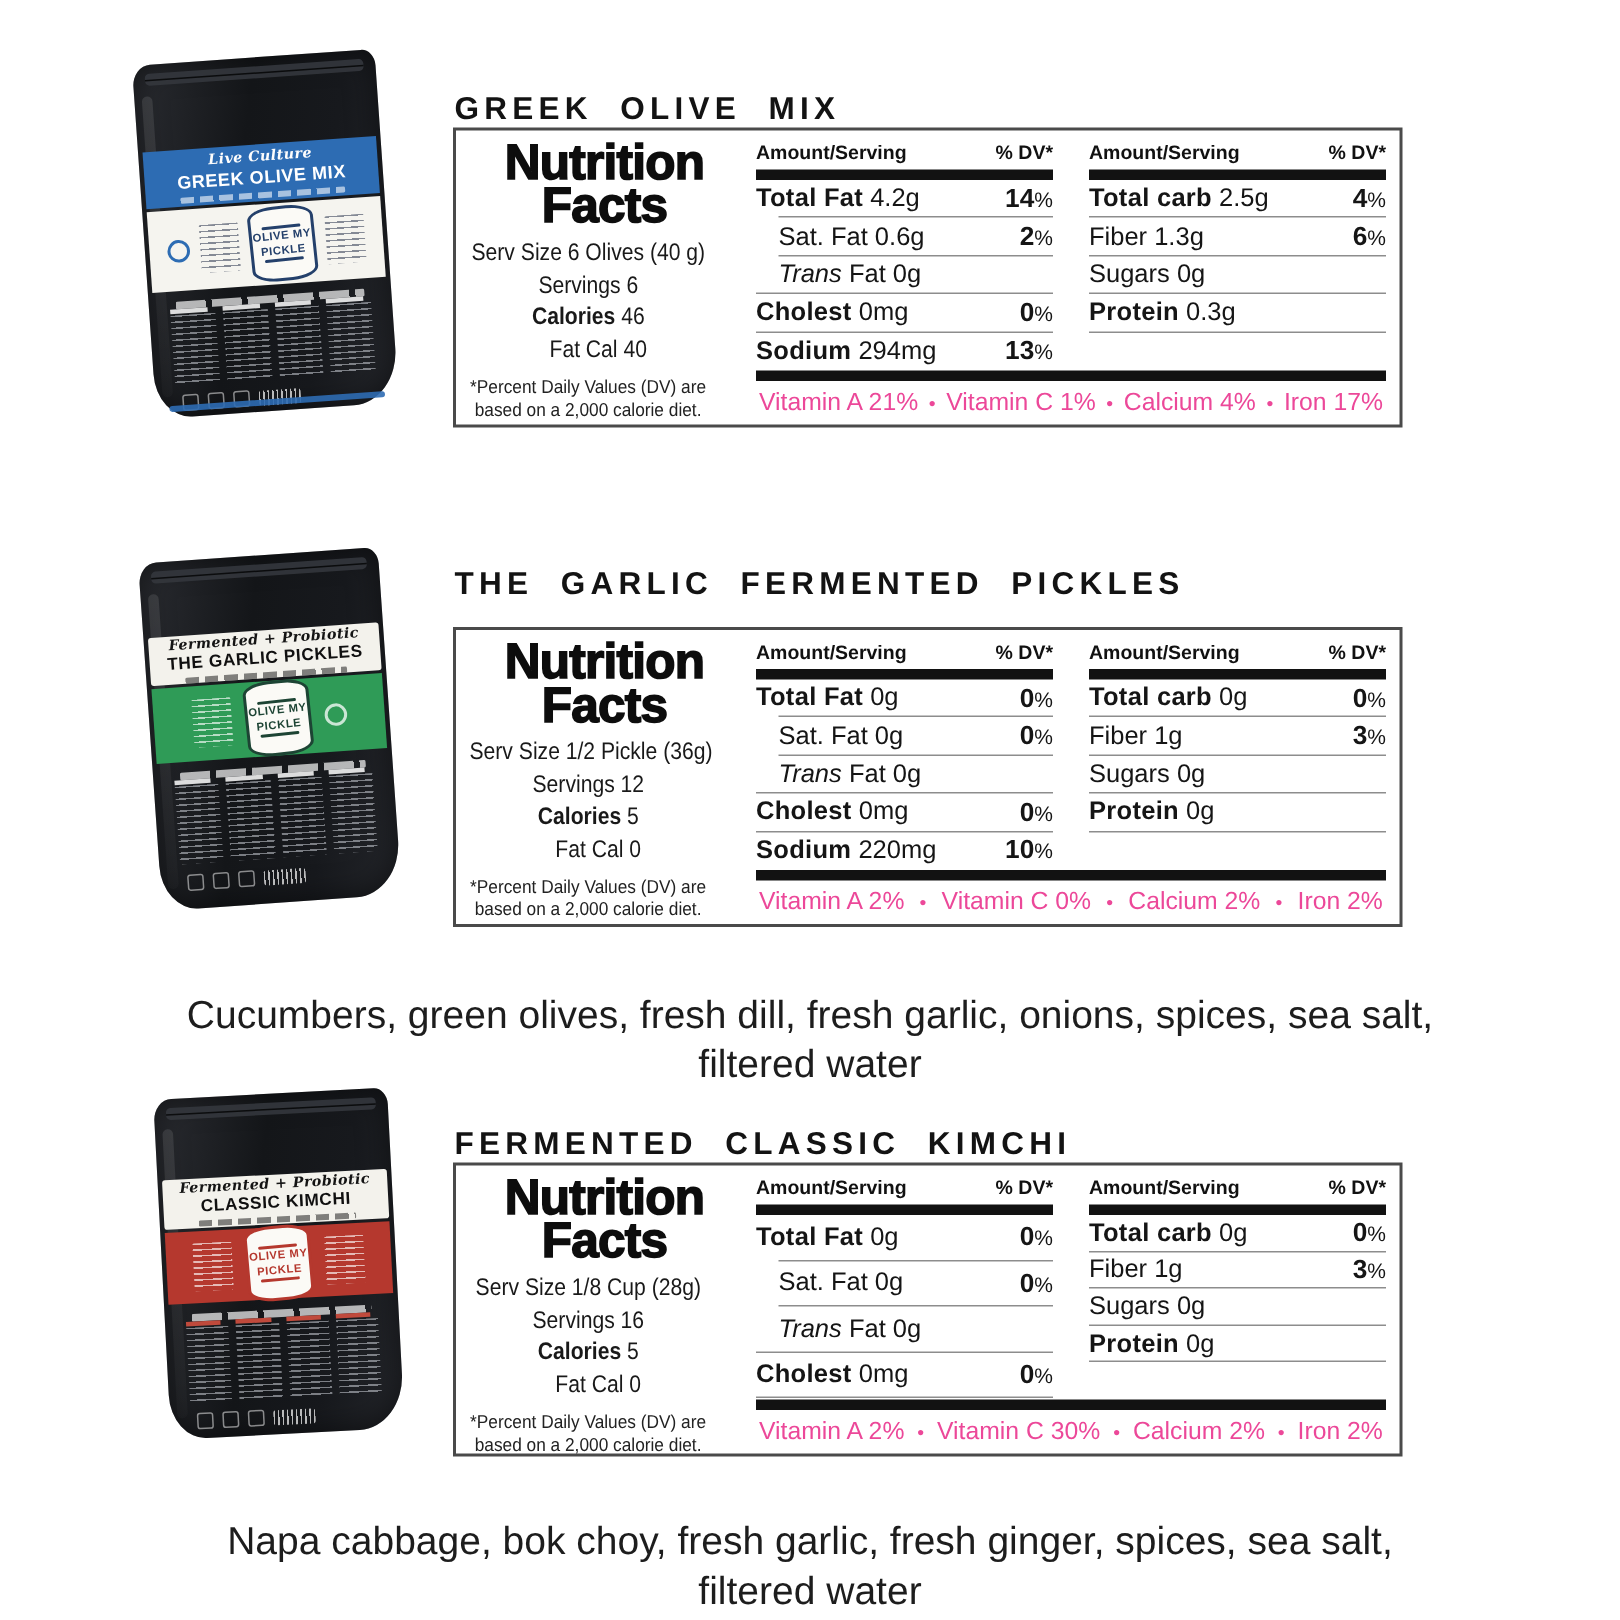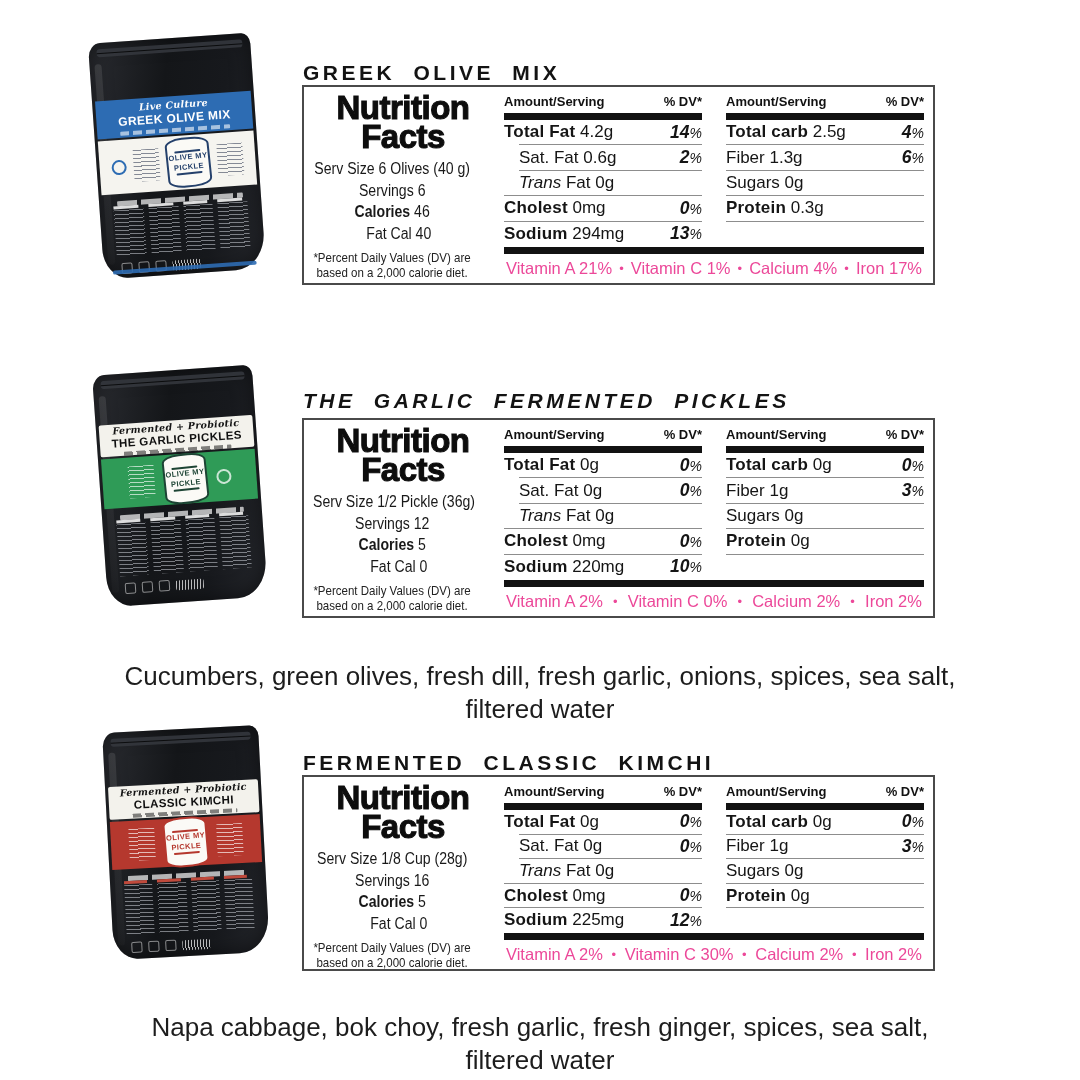--- a/index.html
+++ b/index.html
@@ -29,21 +29,21 @@
   .nf-cols{display:flex;gap:24px;flex:1;}
   .nf-col{flex:1;display:flex;flex-direction:column;}
   .nf-colhead{display:flex;justify-content:space-between;align-items:flex-end;
               font-size:13px;font-weight:bold;padding:3px 0 4px;color:#111;}
   .nf-bar{height:7px;background:#121212;flex:none;}
   .nf-row{flex:1;display:flex;justify-content:space-between;align-items:center;
           font-size:17px;color:#151515;}
   .nf-row.indent{padding-left:15px;}
   .nf-name i{font-style:italic;}
   .nf-name b{font-weight:bold;letter-spacing:.2px;margin-top:20px;}
-  .nf-dv{font-size:14px;font-style:italic;}
+  .nf-dv{font-size:14px;}
   .nf-dv b{font-size:17.5px;font-weight:bold;}
   .nf-sep{height:1px;background:#8d8d8d;flex:none;}
   .nf-sep.inset{margin-left:15px;}
   .nf-botbar{height:7px;background:#121212;flex:none;margin-top:1px;}
   .nf-vits{display:flex;justify-content:space-between;align-items:center;
            font-size:16.5px;padding:5px 2px 0;color:#ec4899;}
   .vit-dot{font-size:13px;}
 
   
   .bag{position:absolute;}
@@ -273,21 +273,21 @@
           </div>
         <div class="certs">
             <i></i>
             <i></i>
             <i></i>
             <i class="bar"></i>
           </div>
       </div>
     </div>
   </div>
-  <h2 class="sec-title" style="left:303px;top:372px;font-style:italic;">THE GARLIC FERMENTED PICKLES</h2>
+  <h2 class="sec-title" style="left:303px;top:361px;">THE GARLIC FERMENTED PICKLES</h2>
   <div class="nf" style="left:302px;top:418px;width:633px;height:200px;">
     <div class="nf-left">
       <div class="nf-h"><span>Nutrition</span><br><span>Facts</span></div>
       <div class="nf-meta">
         <div>Serv Size 1/2 Pickle (36g)</div>
         <div>Servings 12</div>
         <div><b>Calories</b> <span>5</span></div>
         <div class="fatcal">Fat Cal 0</div>
       </div>
       <div class="nf-foot">*Percent Daily Values (DV) are based on a 2,000 calorie diet.</div>
@@ -432,24 +432,20 @@
             <div class="nf-sep inset"></div>
             <div class="nf-row indent">
               <span class="nf-name"><i>Trans</i> Fat 0g</span>
             </div>
             <div class="nf-sep"></div>
             <div class="nf-row">
               <span class="nf-name"><b>Cholest</b> 0mg</span>
               <span class="nf-dv"><b>0</b>%</span>
             </div>
             <div class="nf-sep"></div>
-            <div class="nf-row">
-              <span class="nf-name"><b>Sodium</b> 225mg</span>
-              <span class="nf-dv"><b>12</b>%</span>
-            </div>
           </div>
           <div class="nf-col">
             <div class="nf-colhead">
               <span>Amount/Serving</span>
               <span>% DV*</span>
             </div>
             <div class="nf-bar"></div>
             <div class="nf-row">
               <span class="nf-name"><b>Total carb</b> 0g</span>
               <span class="nf-dv"><b>0</b>%</span>

